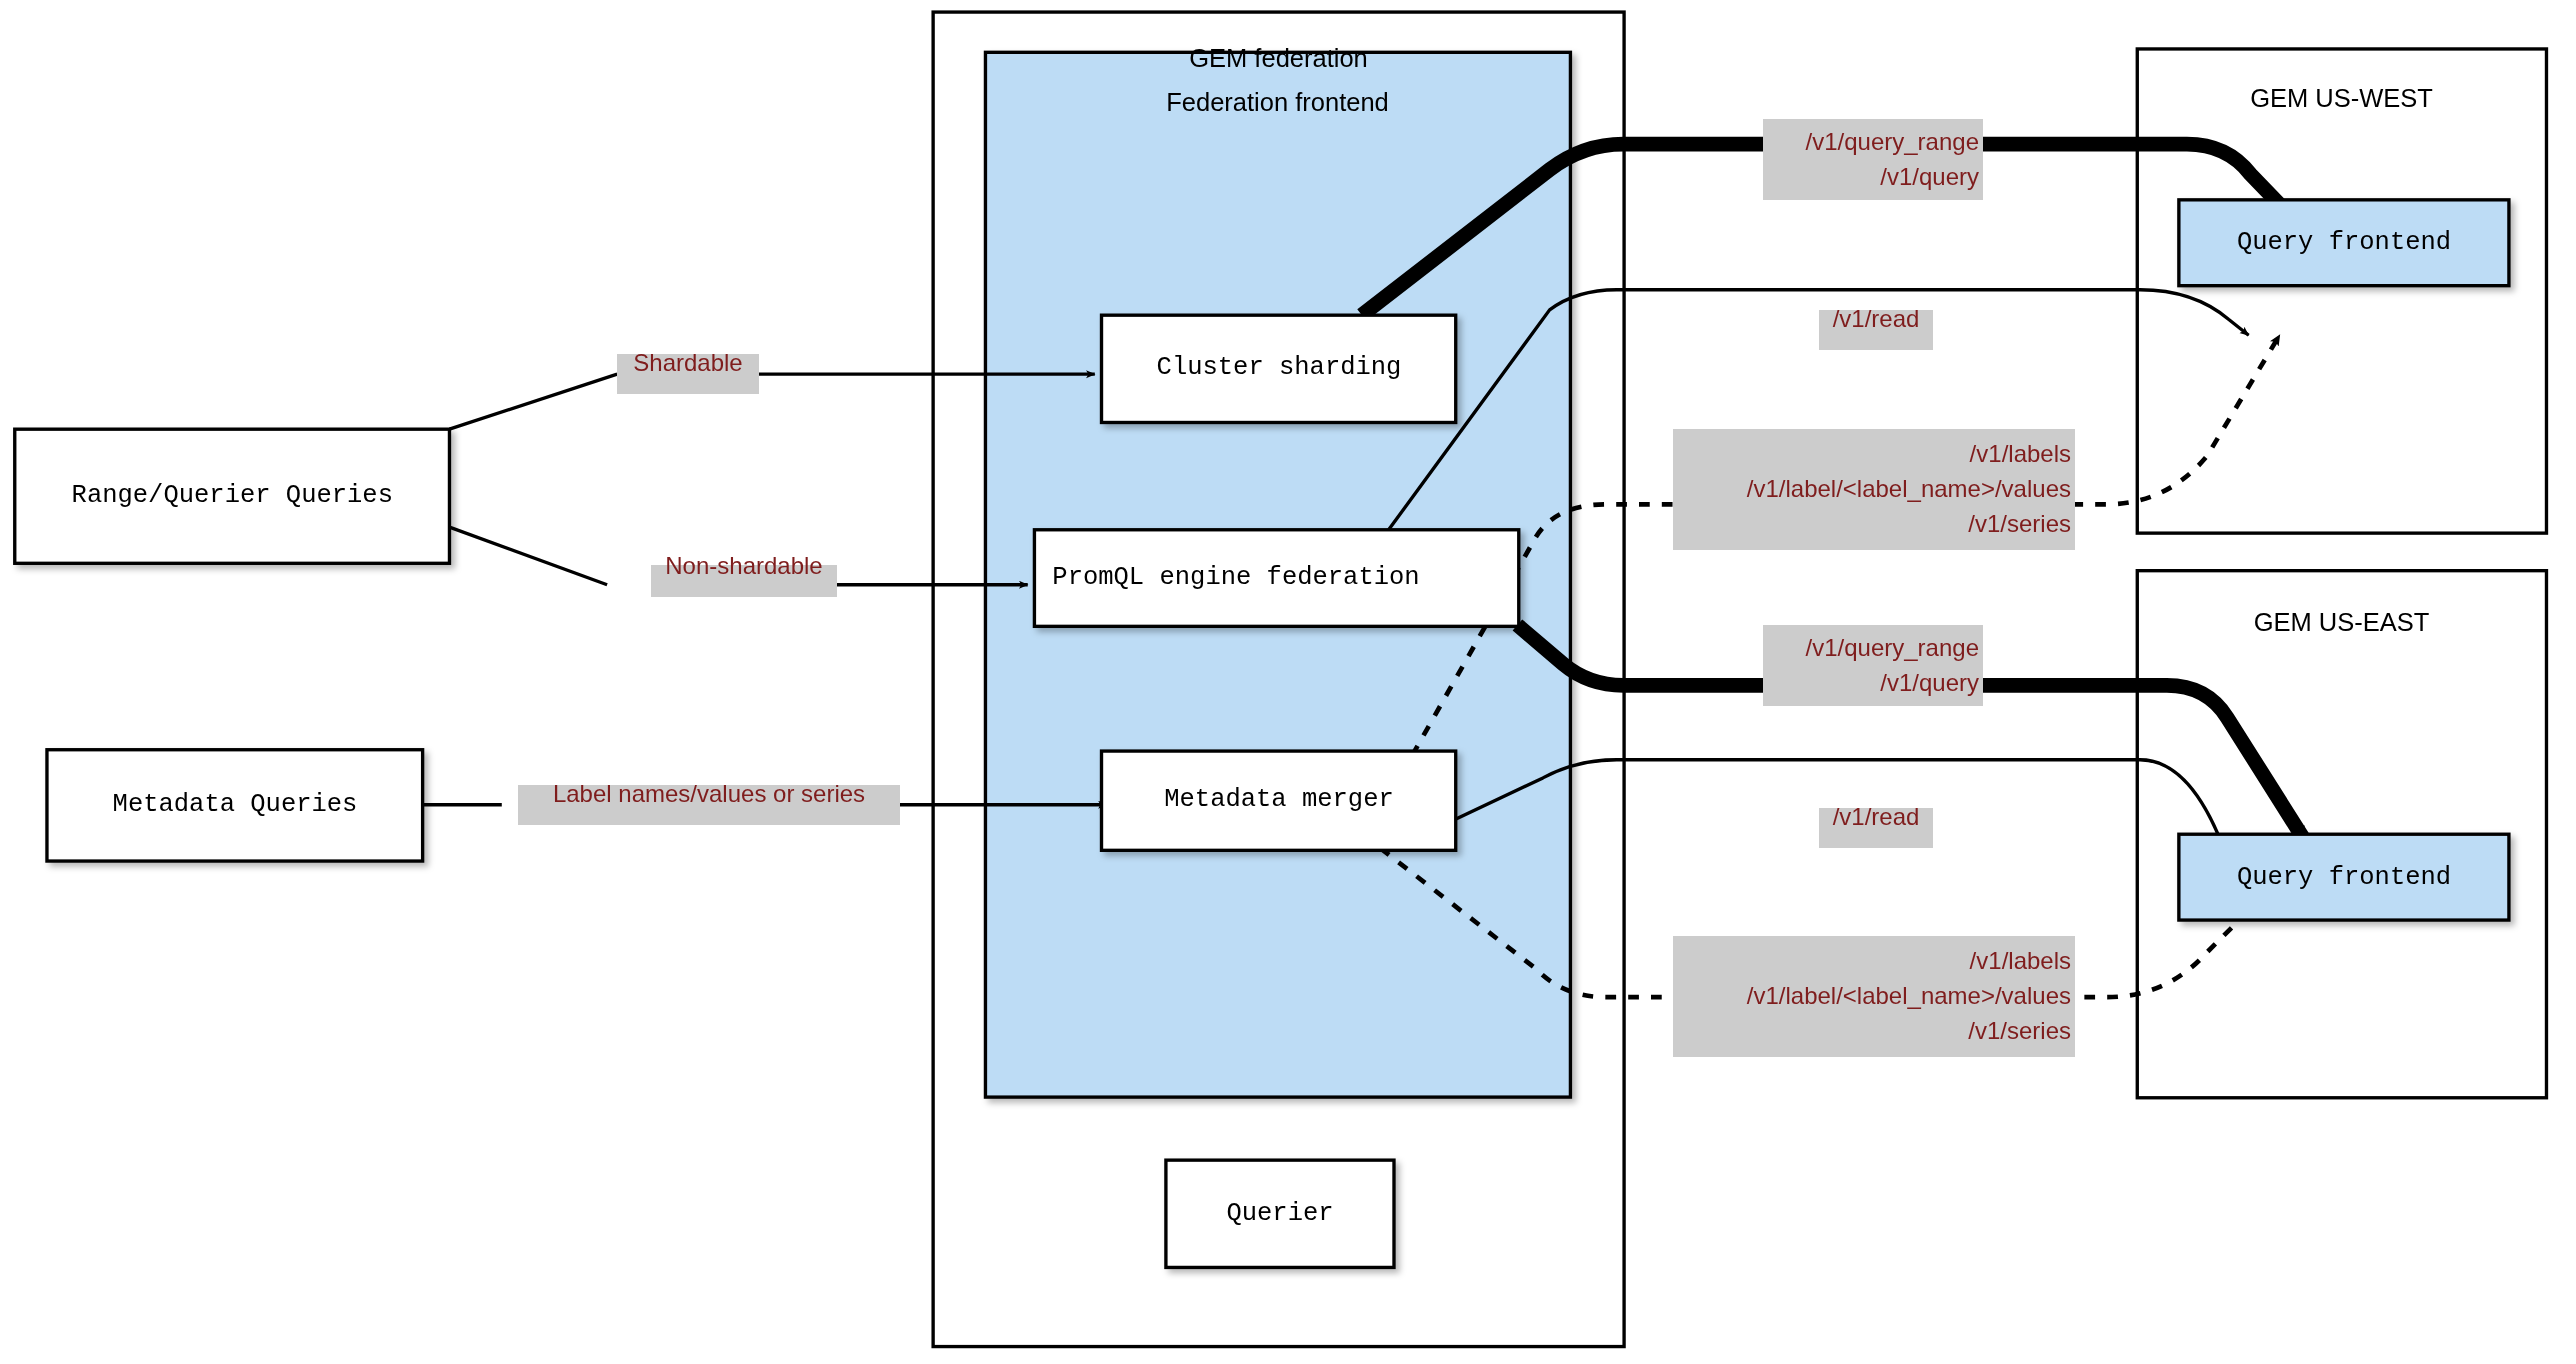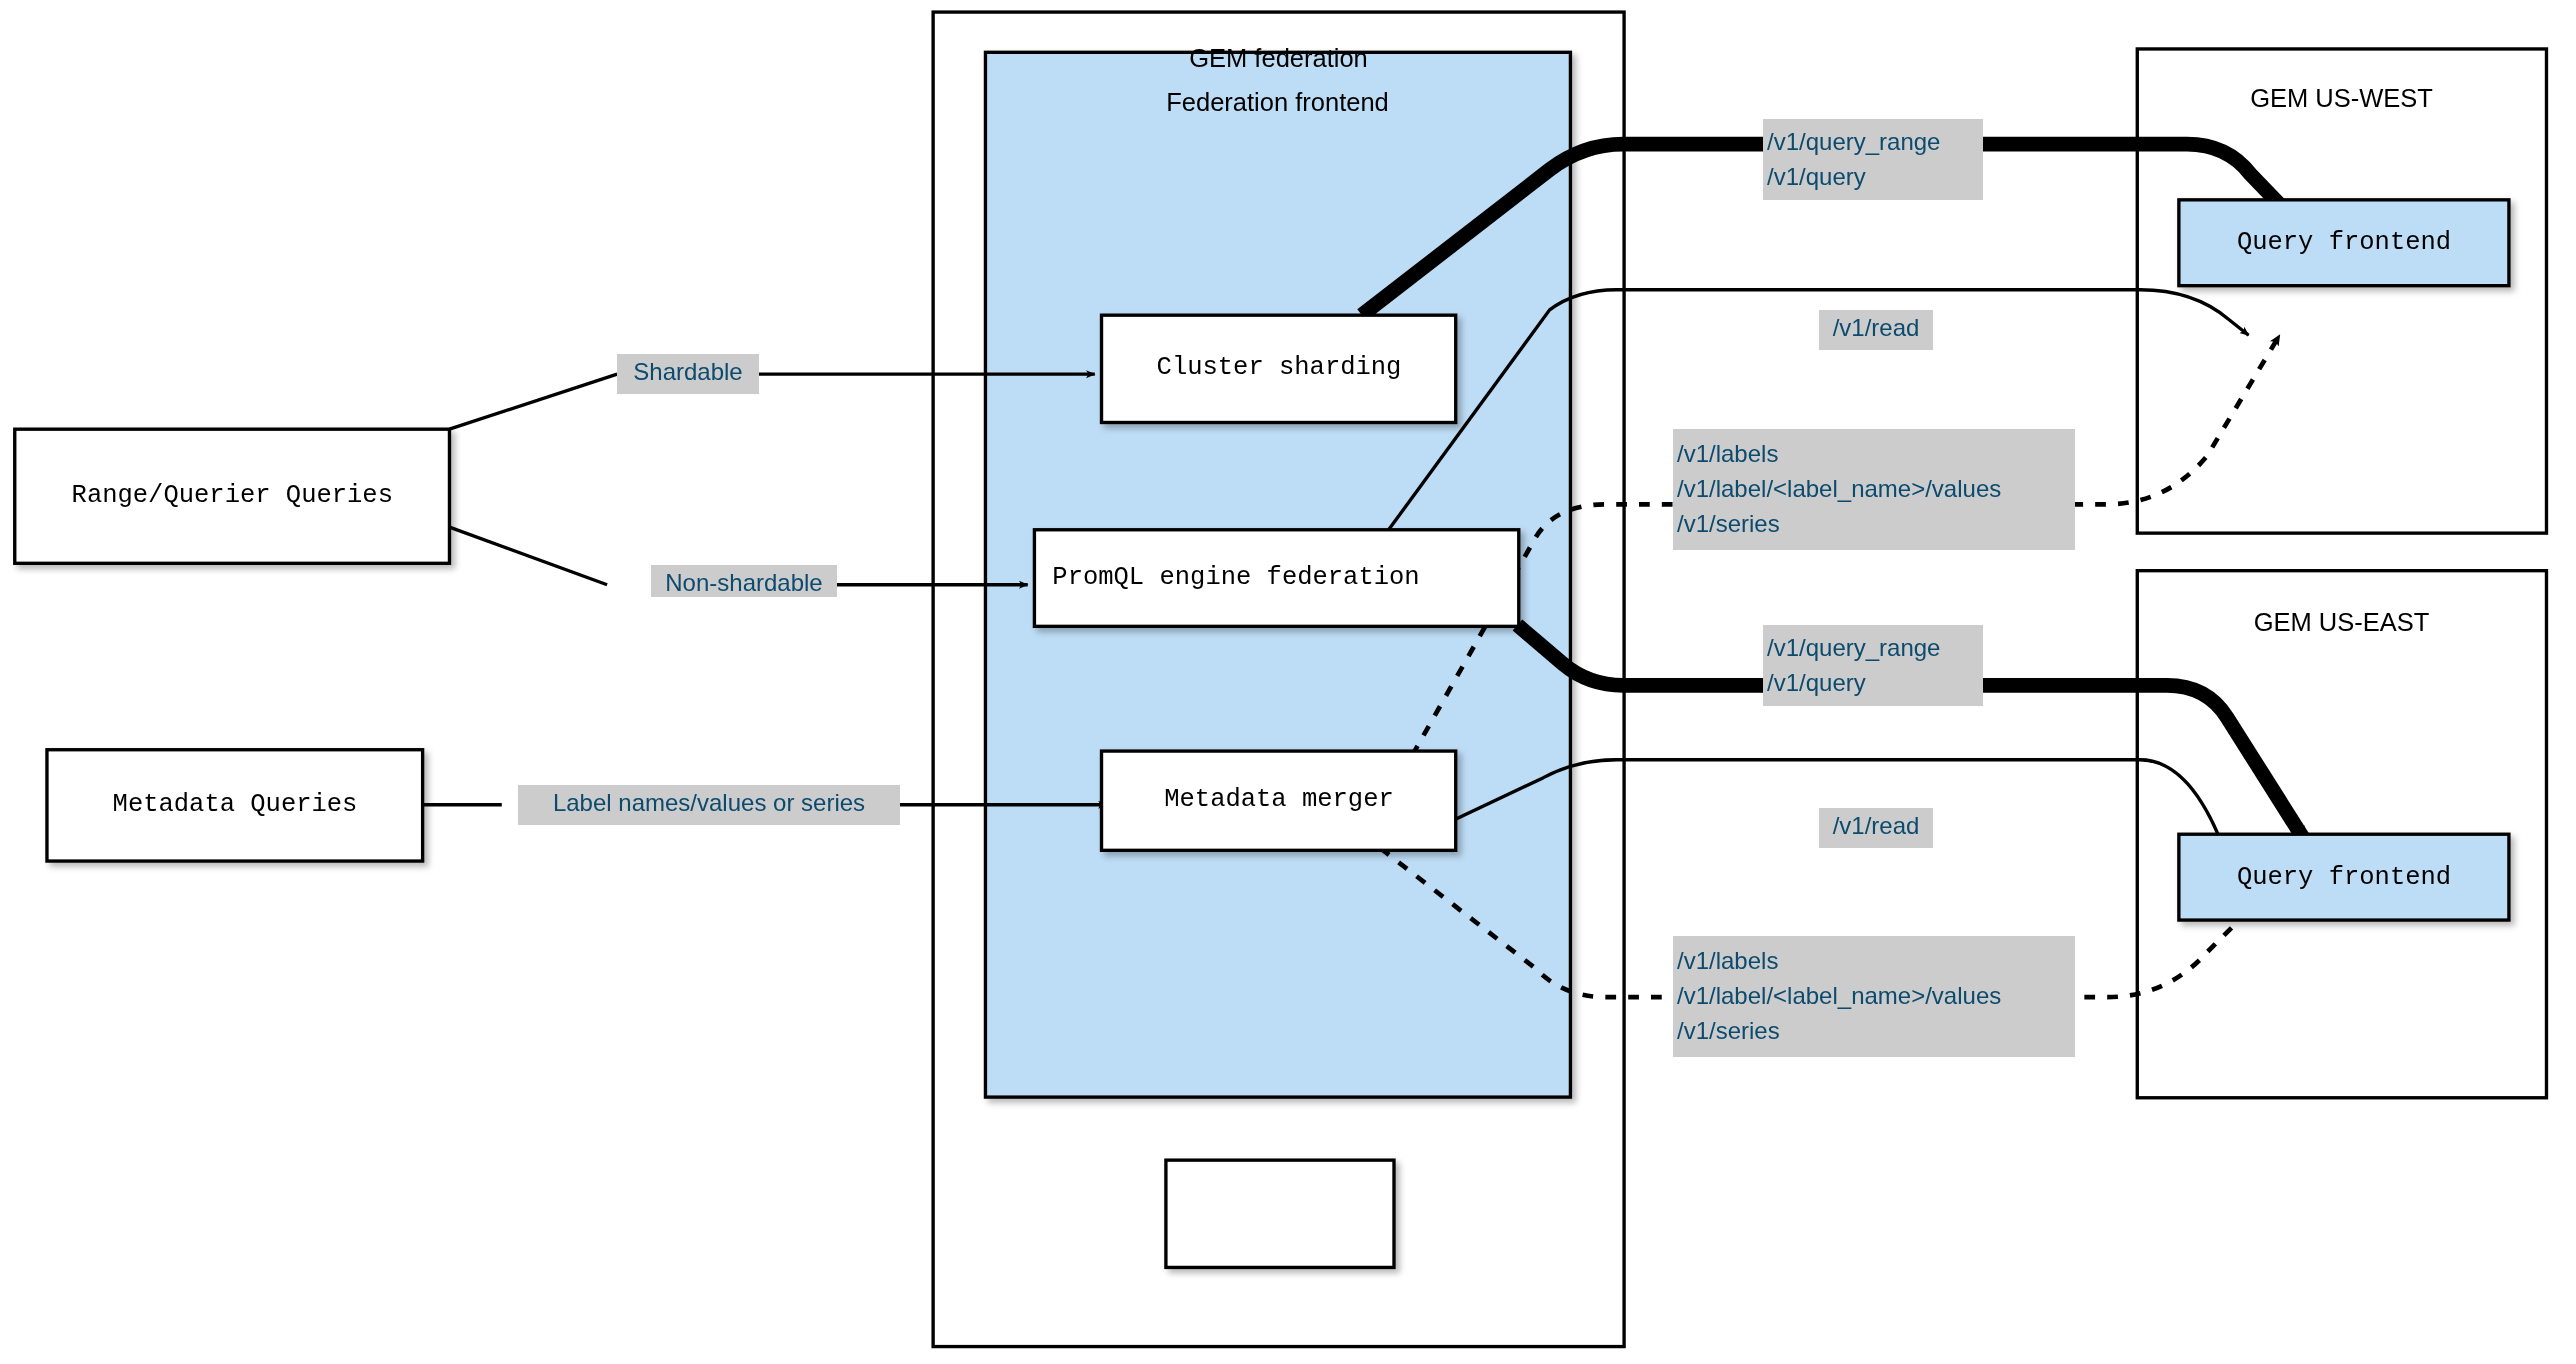--- a/index.html
+++ b/index.html
@@ -33,29 +33,29 @@
     justify-content: center;
     text-align: right;
     color: #000000;
     font-family: Liberation Mono, monospace;
     line-height: 1.2;
     white-space: nowrap;
   }
   .edge-label {
     position: absolute;
     display: flex;
-    align-items: flex-start;
+    align-items: flex-end;
     justify-content: center;
     text-align: center;
     background: #cccccc;
-    color: #0c4a6e;
+    color: #7f1d1d;
     font-family: "Liberation Sans", sans-serif;
     line-height: 1.45;
     white-space: nowrap;
-    padding: 1px 4px;
+    padding: 13px 4px;
     box-sizing: border-box;
   }
   .container-title {
     position: absolute;
     text-align: center;
     color: #000000;
     font-family: "Liberation Sans", sans-serif;
     white-space: nowrap;
     margin-top: 24px;
   }
@@ -138,20 +138,21 @@
   <div class="box-label" style="left:14.8px; top:429px; width:435px; height:134px; font-size:25.5px;">Range/Querier Queries</div>
 
   <div class="box-label" style="left:1102px; top:315px; width:354px; height:107px; font-size:25.5px;">Cluster sharding</div>
 
   <div class="box-label" style="left:47px; top:750px; width:376px; height:111px; font-size:25.5px;">Metadata Queries</div>
 
   <div class="box-label" style="left:994px; top:530px; width:484px; height:97px; font-size:25.5px;">PromQL engine federation</div>
 
   <div class="box-label" style="left:1102px; top:751px; width:354px; height:99px; font-size:25.5px;">Metadata merger</div>
 
+  <div class="box-label" style="left:1166px; top:1161px; width:228px; height:107px; font-size:25.5px;">Querier</div>
 
   <div class="box-label" style="left:2179px; top:200px; width:330px; height:86px; font-size:25.5px;">Query frontend</div>
 
   <div class="box-label" style="left:2179px; top:835px; width:330px; height:86px; font-size:25.5px;">Query frontend</div>
 
   <div class="edge-label" style="left:617px; top:354px; width:142px; height:40px; font-size:24px;">Shardable</div>
 
   <div class="edge-label" style="left:607px; top:565px; width:186px; height:32px; font-size:24px;margin-left:44px;">Non-shardable</div>
 
   <div class="edge-label" style="left:502px; top:785px; width:382px; height:40px; font-size:24px;margin-left:16px;">Label names/values or series</div>

